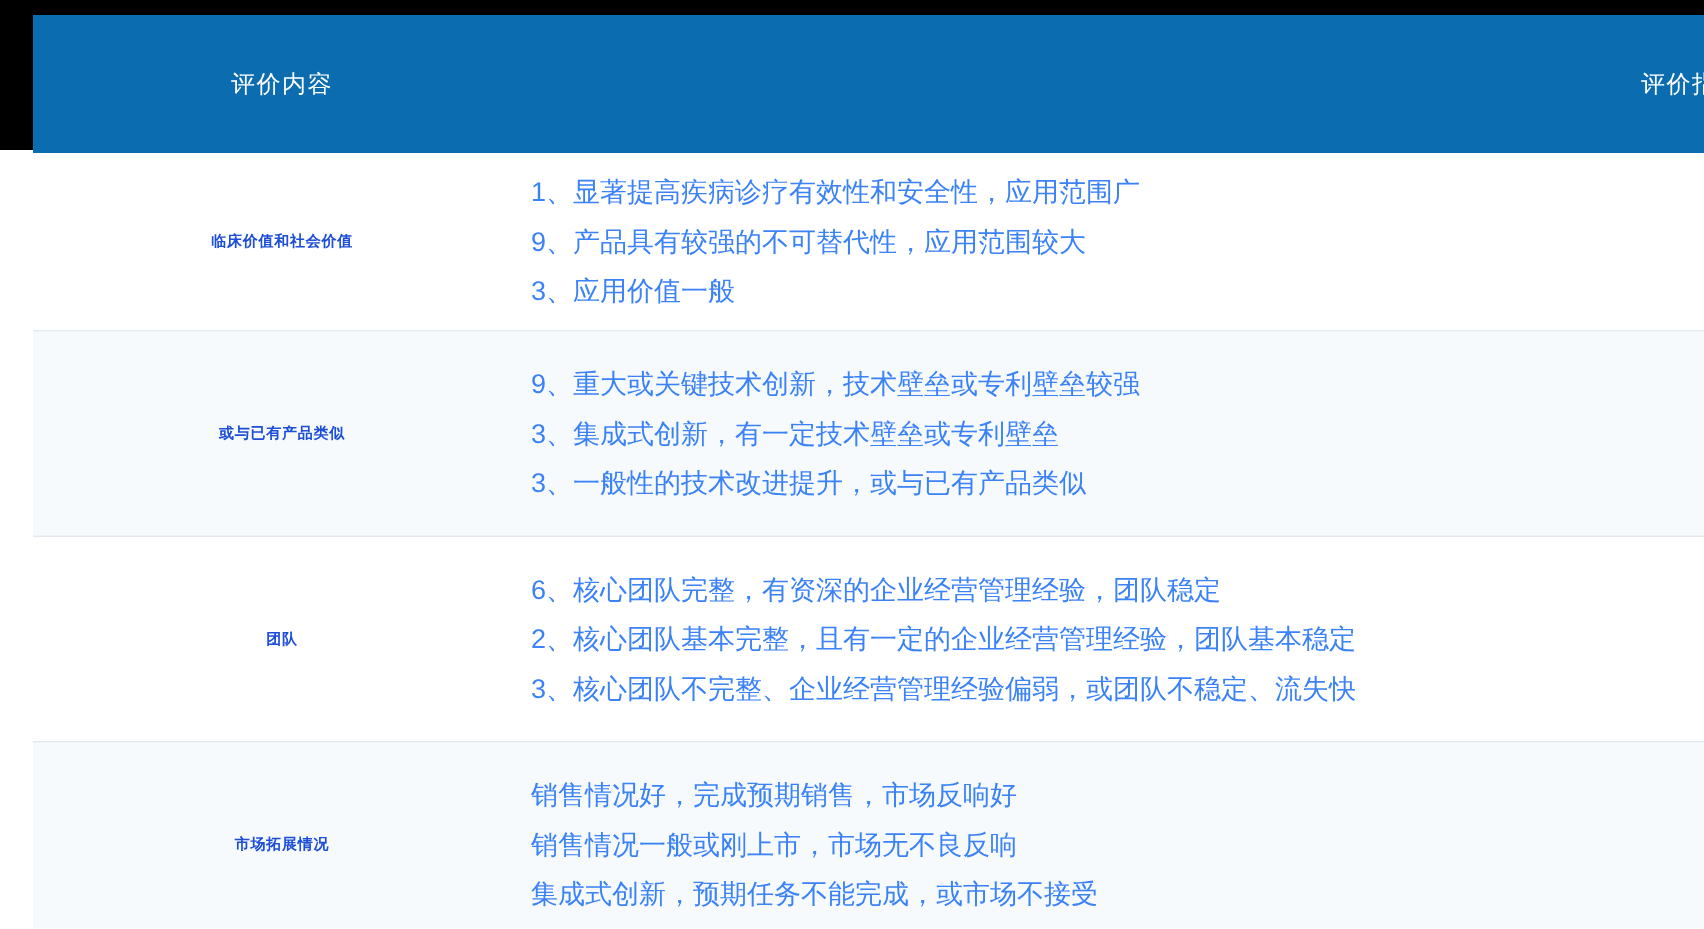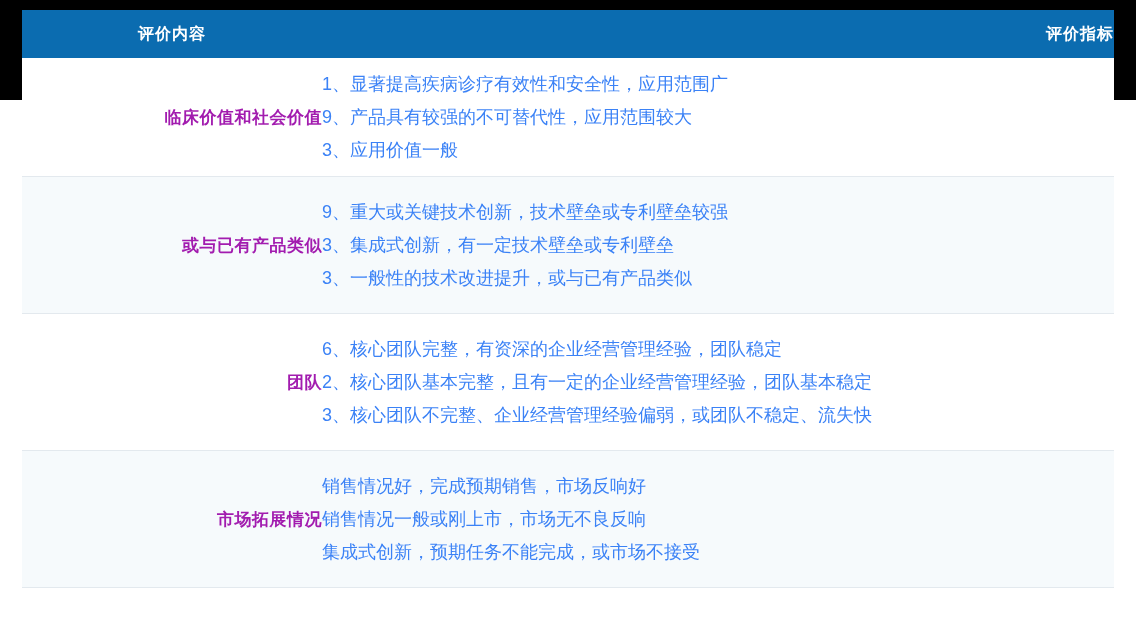--- a/index.html
+++ b/index.html
@@ -37,23 +37,23 @@
   }
   table.eval-table {
     border-collapse: collapse;
     width: 1092px;
     table-layout: fixed;
   }
   table.eval-table thead th {
     background: #0b6cb0;
     color: #ffffff;
     font-size: 16px;
-    font-weight: bold;
-    height: 48px;
-    padding: 0;
+    font-weight: normal;
+    height: 60px;
+    padding: 16px;
     vertical-align: middle;
     letter-spacing: 1px;
   }
   th.col-content {
     width: 300px;
     text-align: center;
   }
   th.col-metric {
     width: 792px;
     text-align: right;
@@ -64,25 +64,25 @@
     padding: 0;
   }
   tbody tr.row-odd td {
     background: #ffffff;
   }
   tbody tr.row-even td {
     background: #f6fafc;
   }
   td.cell-name {
     width: 300px;
-    text-align: right;
+    text-align: center;
     vertical-align: middle;
-    font-size: 17px;
+    font-size: 10px;
     font-weight: bold;
-    color: #a21caf;
+    color: #1d4ed8;
     letter-spacing: 0.5px;
   }
   td.cell-items {
     width: 792px;
     vertical-align: middle;
     padding: 18px 18px 18px 18px;
     color: #2b2b2b;
     font-size: 15px;
   }
   ul.item-list {

